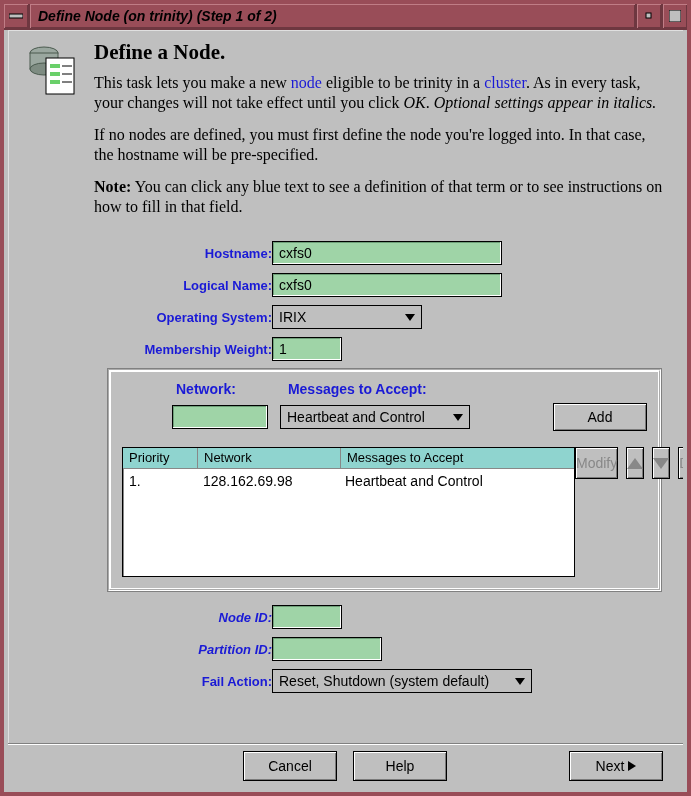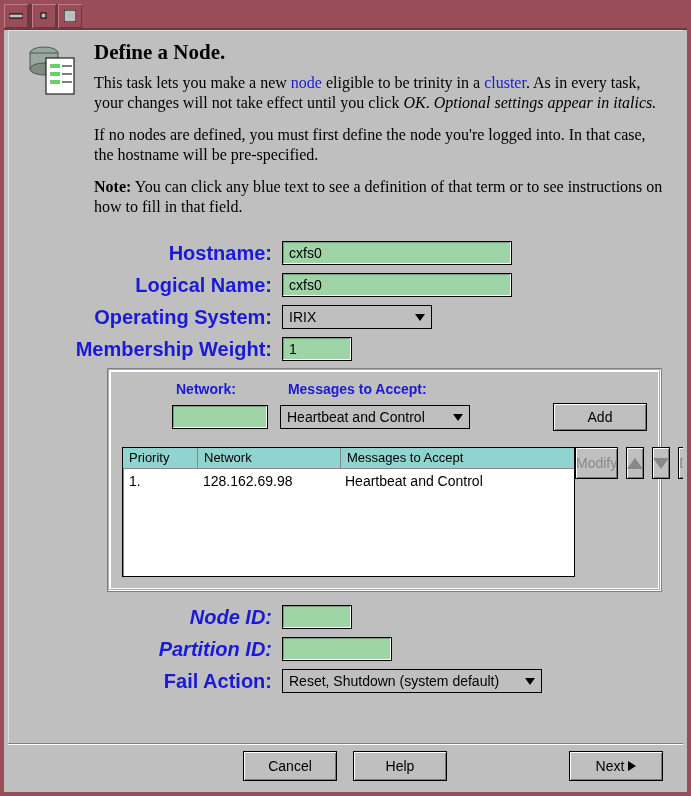--- a/index.html
+++ b/index.html
@@ -62,21 +62,21 @@
   .intro{display:flex;gap:14px;}
   .doc-icon{width:58px;flex:0 0 58px;}
   .heading{font-family:"Times New Roman","Times",serif;font-size:21px;font-weight:bold;margin:0 0 8px 0;}
   .para{font-family:"Times New Roman","Times",serif;font-size:16px;line-height:1.25;margin:0 0 12px 0;}
   .para em{font-style:italic;text-align:center;}
   .para .link{color:var(--blue);text-decoration:none;}
   .para b{font-weight:bold;}
 
   .form{margin-top:12px;}
   .row{display:flex;align-items:center;margin:4px 0 8px 0;}
-  .lbl{width:250px;text-align:right;font-weight:bold;color:var(--blue);padding-right:10px;font-size:20px;}
+  .lbl{width:250px;text-align:right;font-weight:bold;color:var(--blue);font-size:13px;}
   .lbl.italic{font-style:italic;}
   .inp, .sel{
     height:24px;box-sizing:border-box;
     border:1px solid #000;
     background:var(--green);
     padding:0 6px;font-size:14px;
     box-shadow:inset -1px -1px 0 #fff, inset 1px 1px 0 #6e9e78;
   }
   .sel{
     background:var(--panel);
@@ -153,20 +153,21 @@
 <body>
 
 <div class="window">
 
   <div class="titlebar">
     <div class="sys-btn">
       <svg width="14" height="10">
           <rect x="0" y="3" width="14" height="4" fill="#bfbfbf" stroke="#000"></rect>
         </svg>
     </div>
+    <div class="title">Define Node (on trinity) (Step 1 of 2)</div>
     <div class="sys-btn right">
       <svg width="10" height="10">
           <rect x="2" y="2" width="5" height="5" fill="#bfbfbf" stroke="#000"></rect>
         </svg>
     </div>
     <div class="sys-btn right">
       <svg width="12" height="12">
           <rect x="0" y="0" width="12" height="12" fill="#bfbfbf" stroke="#000"></rect>
         </svg>
     </div>

